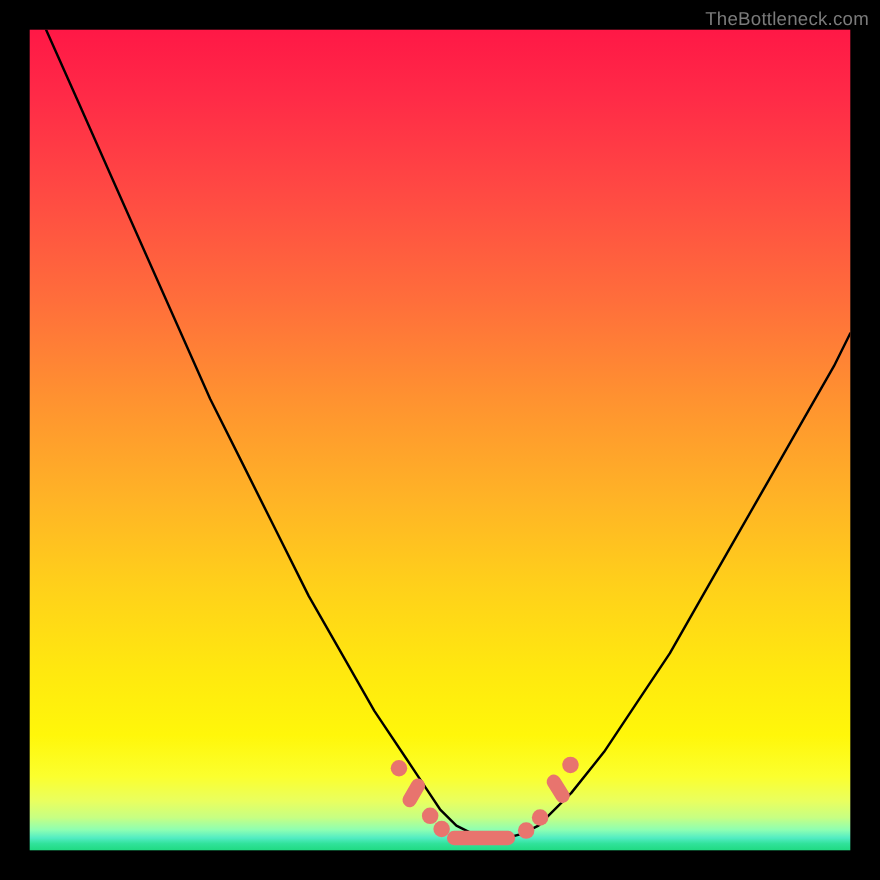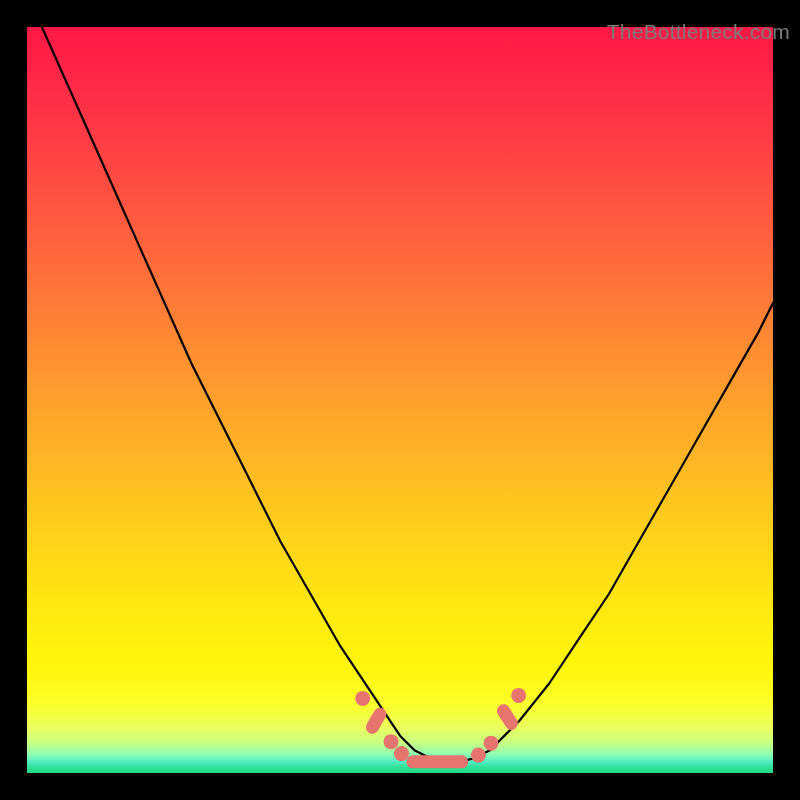--- a/index.html
+++ b/index.html
@@ -46,24 +46,24 @@
   }
   .chart-svg {
     position: absolute;
     left: 0;
     top: 0;
     width: 746px;
     height: 746px;
   }
   .watermark {
     position: absolute;
-    top: 20px;
+    top: 8px;
     right: 10px;
     color: #7b7b7b;
-    font-size: 21px;
+    font-size: 17px;
     letter-spacing: 0.2px;
     font-weight: 500;
     user-select: none;
   }
 </style>
 </head>
 <body>
 
 <div class="frame">
   <div class="plot-area">

